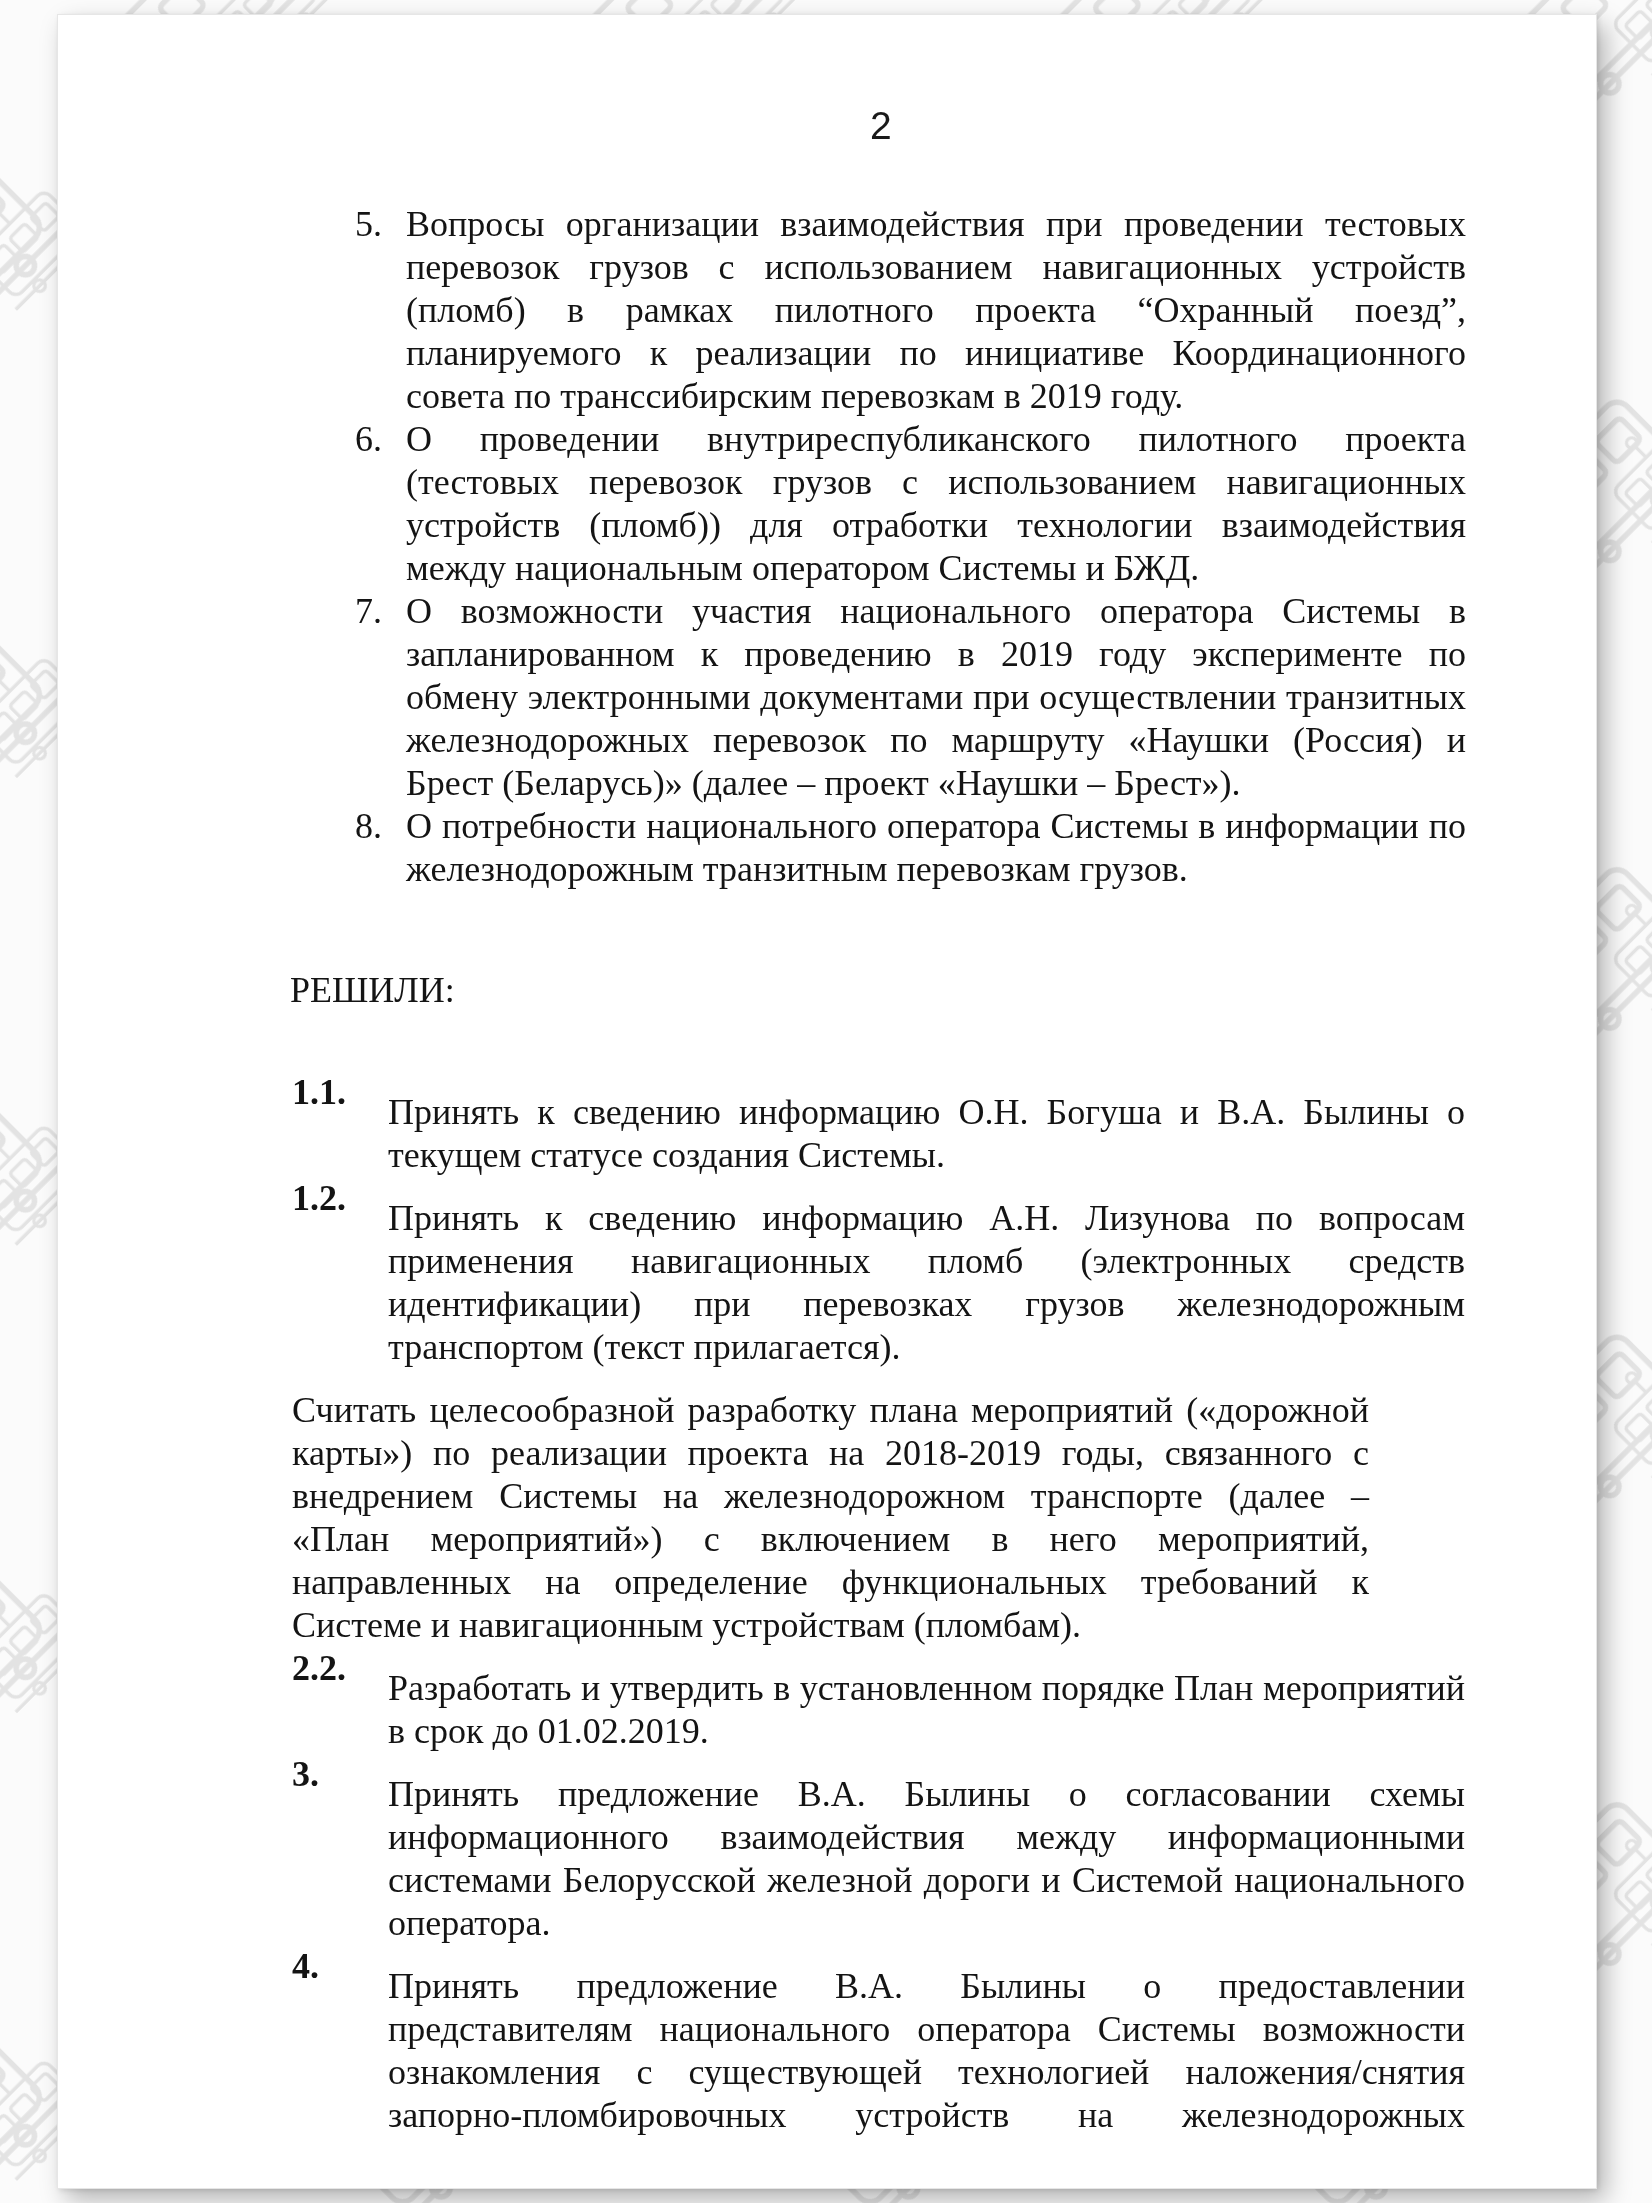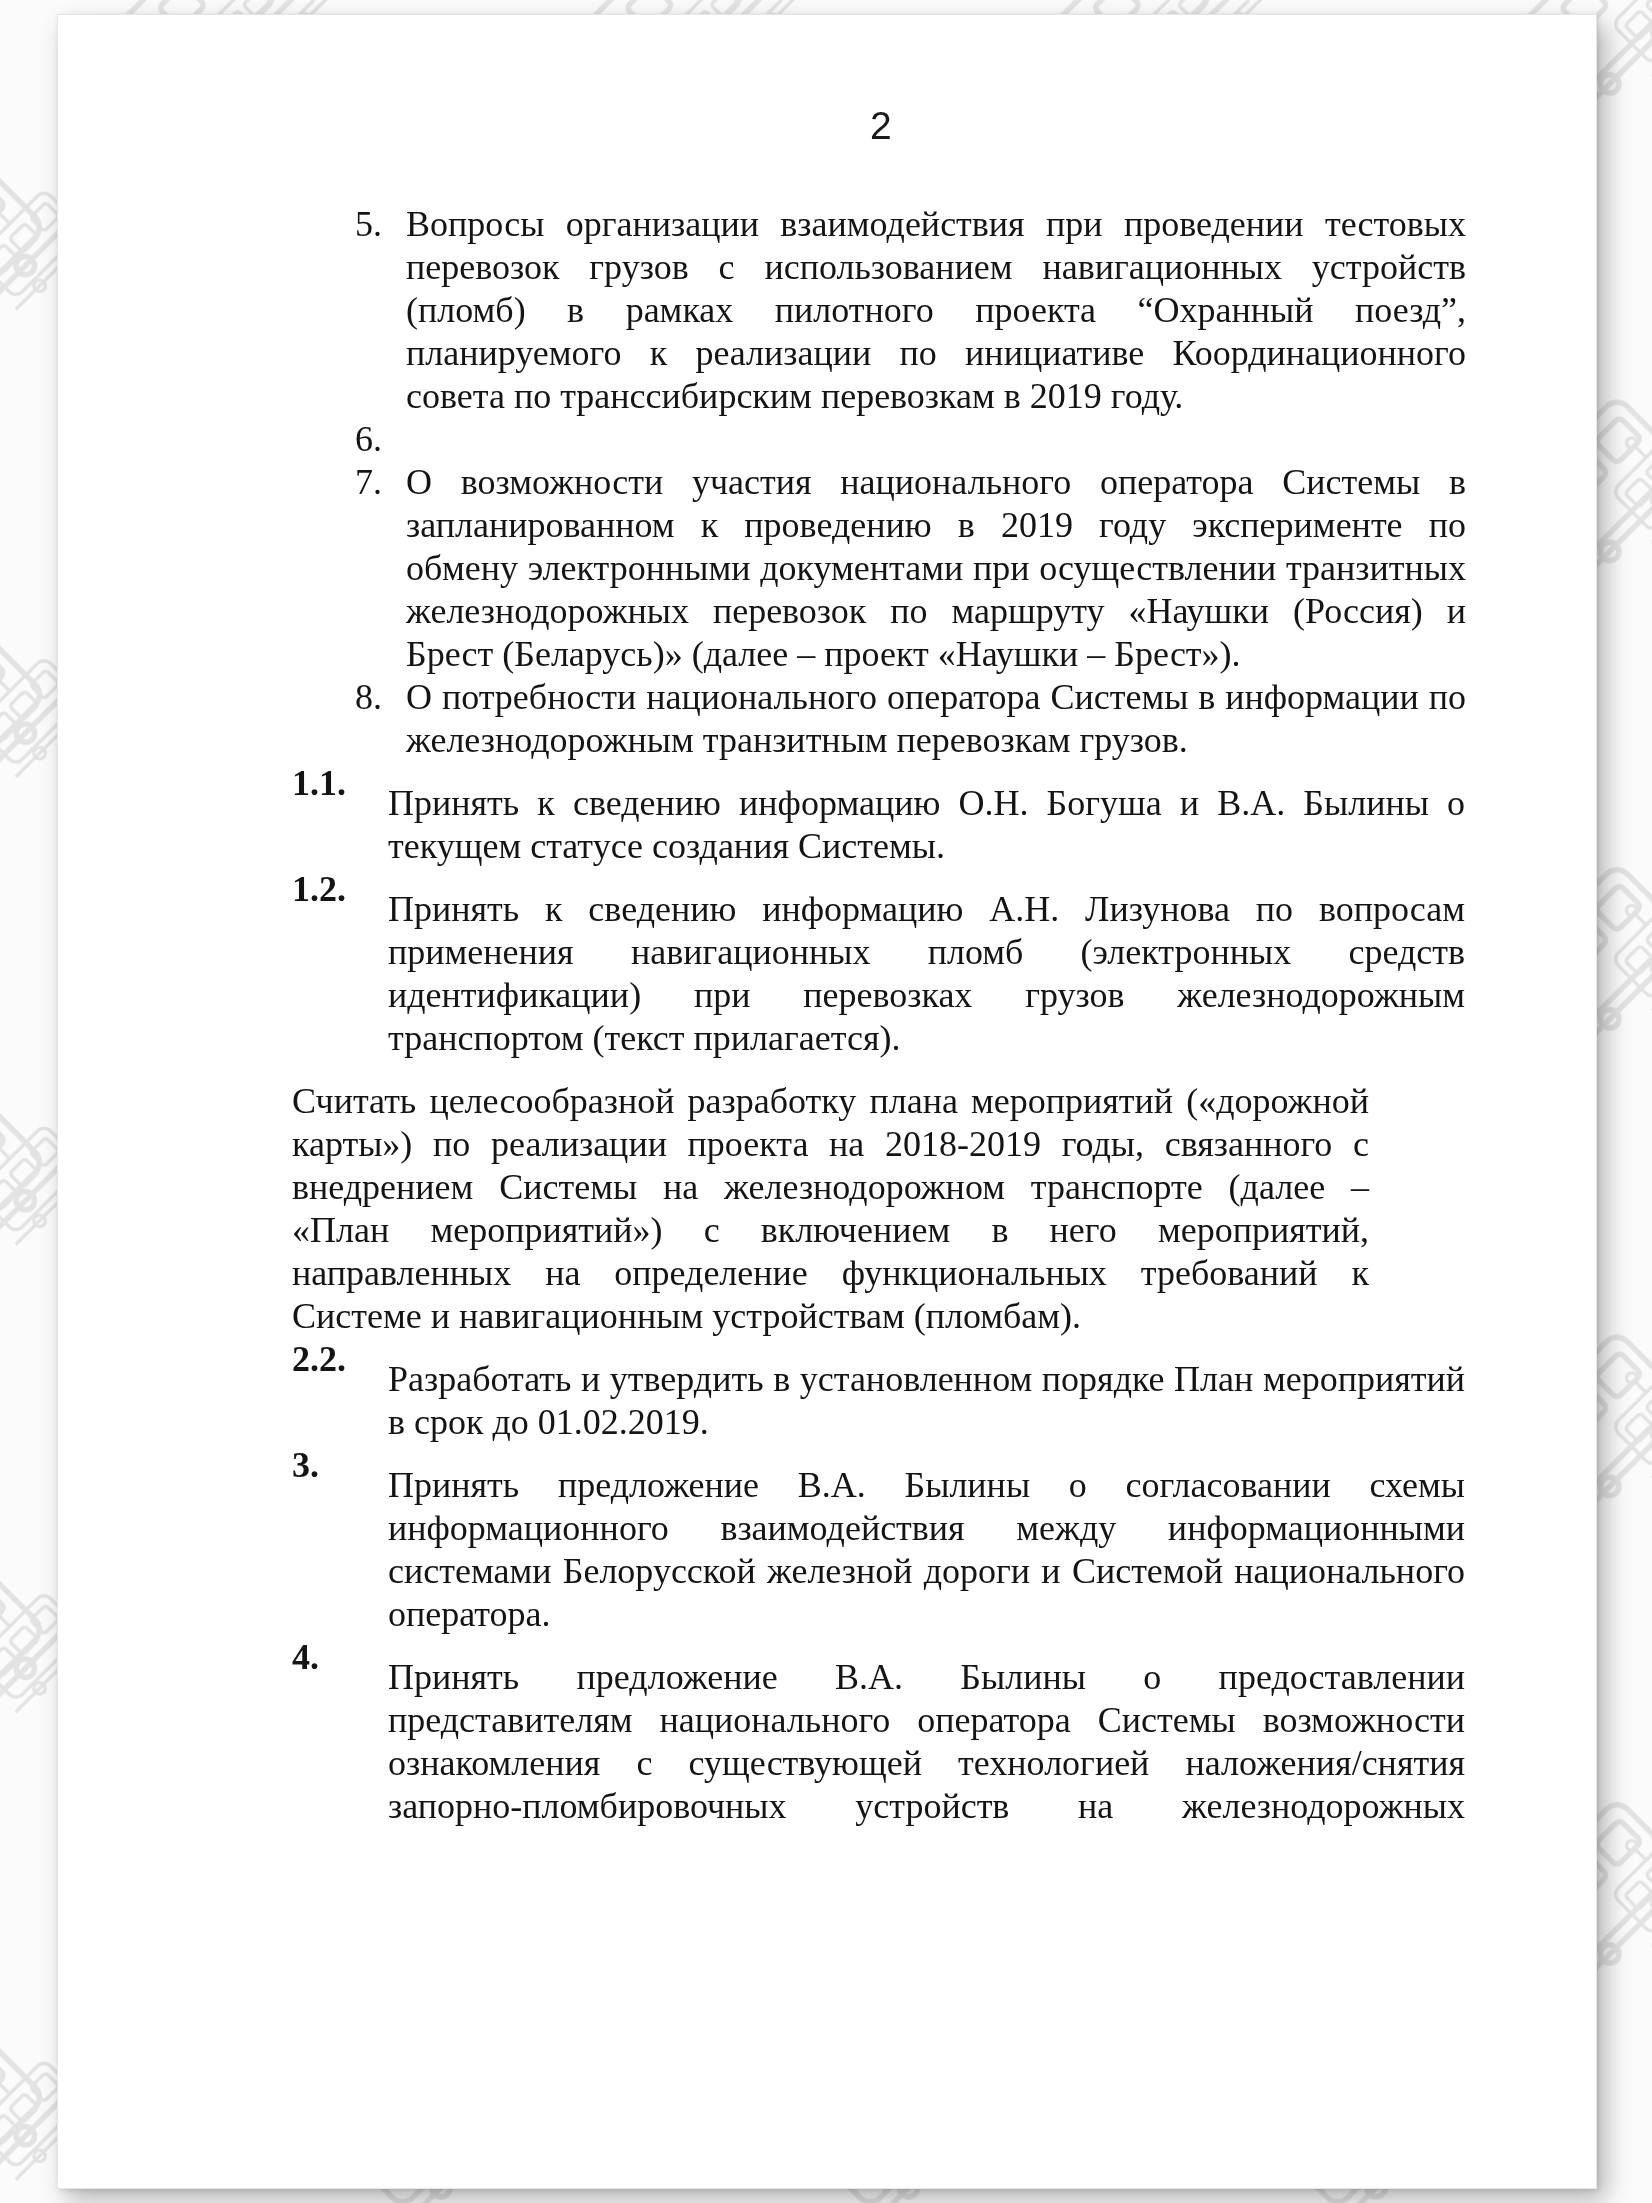--- a/index.html
+++ b/index.html
@@ -100,30 +100,32 @@
   <div class="pagenum">2</div>
 
   <div class="content">
 
     <div class="row a">
       <span class="num">5.</span>
       <span class="txt">Вопросы организации взаимодействия при проведении тестовых перевозок грузов с использованием навигационных устройств (пломб) в рамках пилотного проекта “Охранный поезд”, планируемого к реализации по инициативе Координационного совета по транссибирским перевозкам в 2019 году.</span>
     </div>
     <div class="row a">
       <span class="num">6.</span>
+      <span class="txt">О проведении внутриреспубликанского пилотного проекта (тестовых перевозок грузов с использованием навигационных устройств (пломб)) для отработки технологии взаимодействия между национальным оператором Системы и БЖД.</span>
     </div>
     <div class="row a">
       <span class="num">7.</span>
       <span class="txt">О возможности участия национального оператора Системы в запланированном к проведению в 2019 году эксперименте по обмену электронными документами при осуществлении транзитных железнодорожных перевозок по маршруту «Наушки (Россия) и Брест (Беларусь)» (далее – проект «Наушки – Брест»).</span>
     </div>
     <div class="row a">
       <span class="num">8.</span>
       <span class="txt">О потребности национального оператора Системы в информации по железнодорожным транзитным перевозкам грузов.</span>
     </div>
 
+    <div class="heading">РЕШИЛИ:</div>
 
     <div class="row b">
       <span class="num">1.1.</span>
       <span class="txt">Принять к сведению информацию О.Н. Богуша и В.А. Былины о текущем статусе создания Системы.</span>
     </div>
     <div class="row b">
       <span class="num">1.2.</span>
       <span class="txt">Принять к сведению информацию А.Н. Лизунова по вопросам применения навигационных пломб (электронных средств идентификации) при перевозках грузов железнодорожным транспортом (текст прилагается).</span>
     </div>
     <div class="row b">

